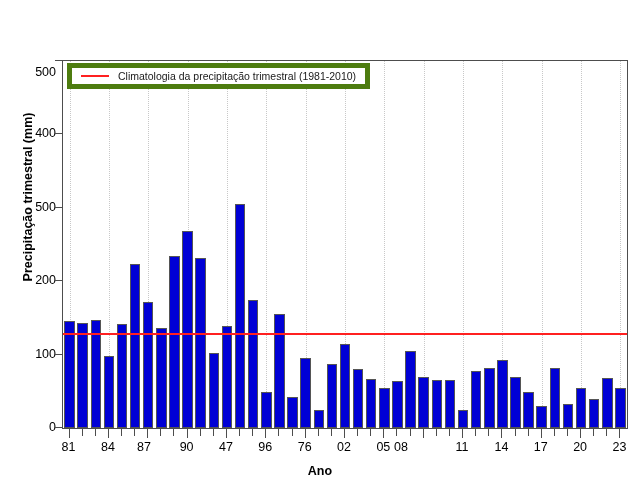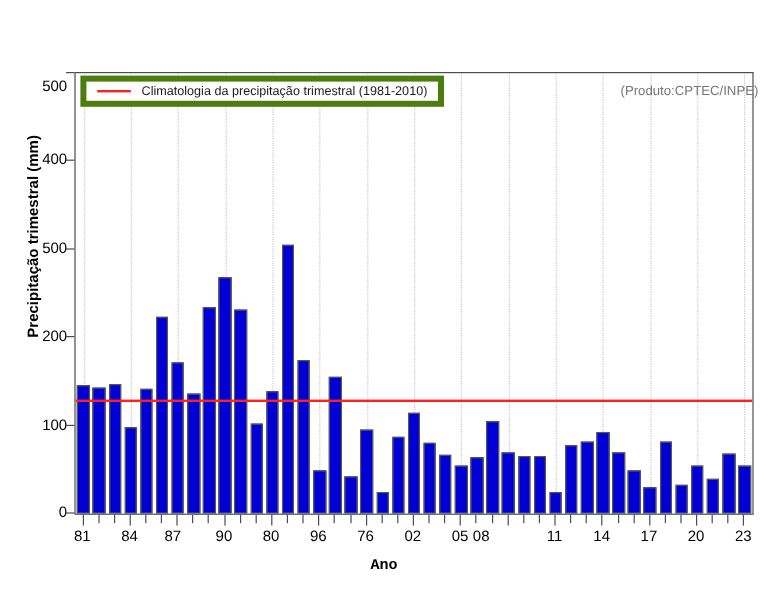--- a/index.html
+++ b/index.html
@@ -167,21 +167,20 @@
   }
   .axis-title-x {
     position: absolute;
     left: 0;
     top: 464px;
     width: 640px;
     text-align: center;
     font-size: 12.5px;
     font-weight: bold;
     color: #000000;
-    font-family: Liberation Mono, monospace;
   }
 </style>
 </head>
 <body>
 
 <div id="root">
 
 
   <div id="ylabels">
       <div class="ytick-label" style="top: 427px;">0</div>
@@ -256,21 +255,20 @@
       <div class="clim-line" style="bottom: 93.218px; background: rgb(255, 32, 32);"></div>
     </div>
 
   <div class="axis-title-x">Ano</div>
 
   <div id="legend">
     <span class="legend-swatch"></span>
     <span class="legend-label">Climatologia da precipitação trimestral (1981-2010)</span>
   </div>
 
-  <div class="source-note">(Produto:CPTEC/INPE)</div>
 
 <div class="ytick-mark" style="top: 427px;"></div>
     <div class="ytick-mark" style="top: 353.6px;"></div>
     <div class="ytick-mark" style="top: 280.2px;"></div>
     <div class="ytick-mark" style="top: 206.8px;"></div>
     <div class="ytick-mark" style="top: 133.4px;"></div>
     <div class="ytick-mark" style="top: 60px;"></div>
     <div class="xtick-mark major" style="left: 68.5581px;"></div>
     <div class="xtick-label" style="left: 68.5581px;">81</div>
     <div class="xtick-mark" style="left: 81.6744px;"></div>
@@ -281,21 +279,21 @@
     <div class="xtick-mark" style="left: 134.14px;"></div>
     <div class="xtick-mark major" style="left: 147.256px;"></div>
     <div class="xtick-label" style="left: 144px;">87</div>
     <div class="xtick-mark" style="left: 160.372px;"></div>
     <div class="xtick-mark" style="left: 173.488px;"></div>
     <div class="xtick-mark major" style="left: 186.605px;"></div>
     <div class="xtick-label" style="left: 186.605px;">90</div>
     <div class="xtick-mark" style="left: 199.721px;"></div>
     <div class="xtick-mark" style="left: 212.837px;"></div>
     <div class="xtick-mark major" style="left: 225.953px;"></div>
-    <div class="xtick-label" style="left: 225.953px;">80</div>
+    <div class="xtick-label" style="left: 225.953px;">47</div>
     <div class="xtick-mark" style="left: 239.07px;"></div>
     <div class="xtick-mark" style="left: 252.186px;"></div>
     <div class="xtick-mark major" style="left: 265.302px;"></div>
     <div class="xtick-label" style="left: 265.302px;">96</div>
     <div class="xtick-mark" style="left: 278.419px;"></div>
     <div class="xtick-mark" style="left: 291.535px;"></div>
     <div class="xtick-mark major" style="left: 304.651px;"></div>
     <div class="xtick-label" style="left: 304.651px;">76</div>
     <div class="xtick-mark" style="left: 317.767px;"></div>
     <div class="xtick-mark" style="left: 330.884px;"></div>

